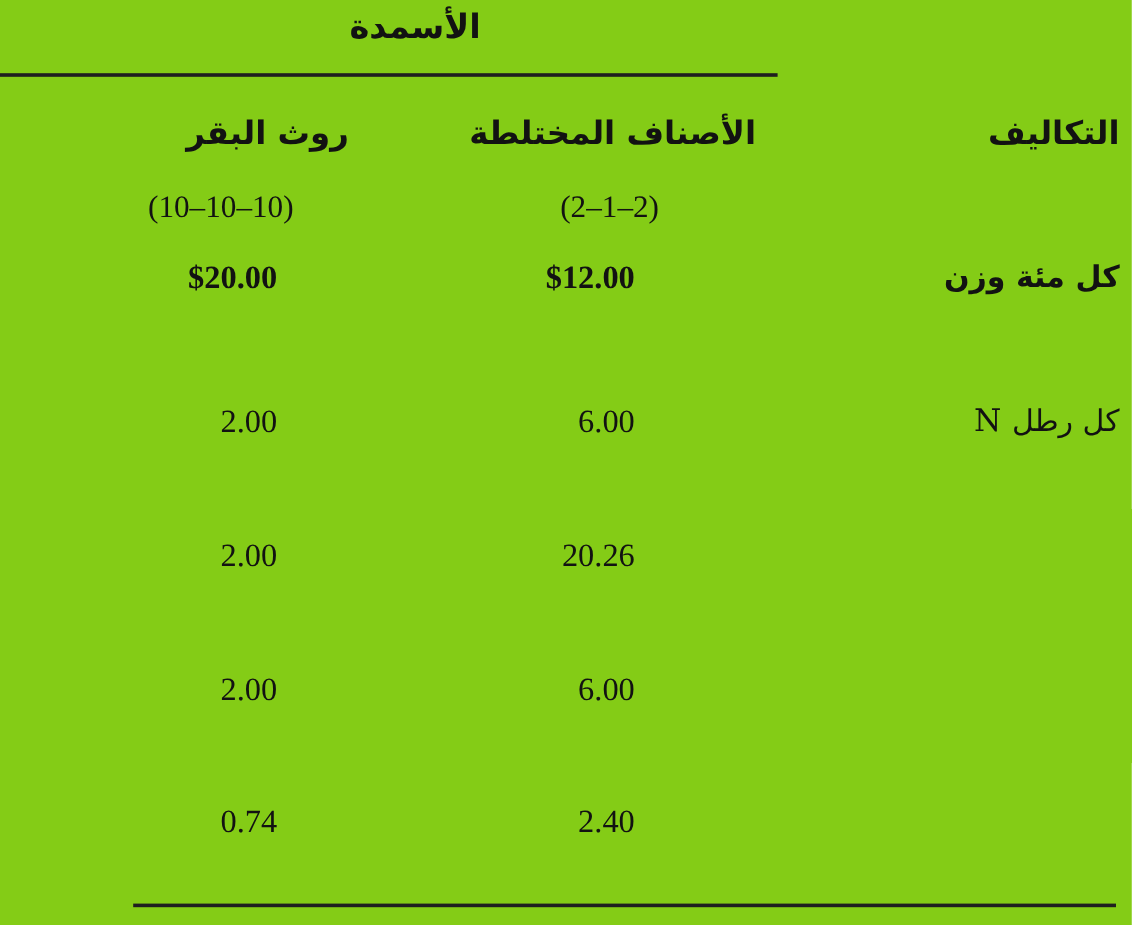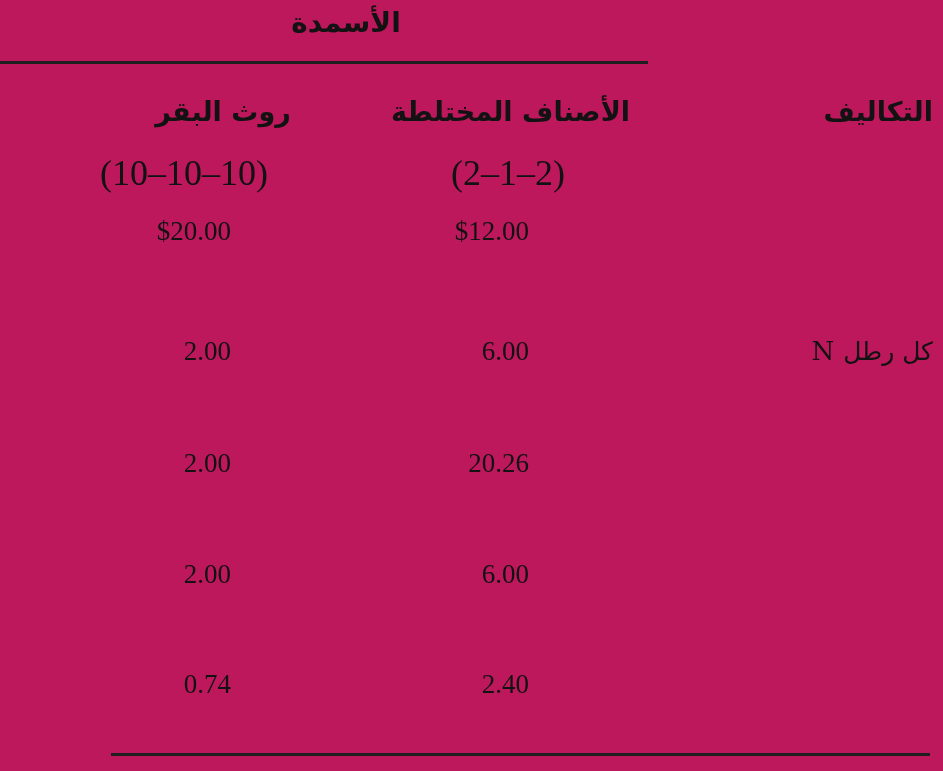--- a/index.html
+++ b/index.html
@@ -1,21 +1,21 @@
 <!DOCTYPE html>
 <html lang="ar"><head>
 <meta charset="utf-8">
 <style>
   html, body { margin: 0; padding: 0; }
   body { background: #ffffff; }
   .page {
     position: relative;
     width: 943px;
     height: 771px;
-    background: #be185d;
+    background: #84cc16;
     overflow: hidden;
     font-family: "DejaVu Sans", sans-serif;
     color: #121212;
   }
   .abs { position: absolute; white-space: nowrap; }
 
   .title {
     top: 6px; left: 146px; width: 400px;
     text-align: center;
     font-size: 28px; font-weight: bold;
@@ -31,21 +31,21 @@
     line-height: 44px;
   }
   .hdr-manure { left: 138px; width: 170px; text-align: center; }
   .hdr-mixed  { left: 398px; width: 232px; text-align: center; }
   .hdr-costs  { right: 10px; text-align: right; margin-left: 24px; }
 
   .serif { font-family: "Liberation Serif", "DejaVu Serif", serif; }
 
   .grade {
     top: 156px;
-    font-size: 36px;
+    font-size: 26px;
     line-height: 34px;
     text-align: center;
   }
   .grade-manure { left: 84px;  width: 200px; }
   .grade-mixed  { left: 408px; width: 200px; text-align: center; }
 
   .num {
     font-size: 27px;
     line-height: 40px;
     text-align: right;
@@ -59,21 +59,21 @@
     font-size: 25px;
     line-height: 40px;
   }
   .chem {
     font-family: "DejaVu Serif", serif;
     font-size: 26px;
     margin-right: 9px; 
   }
   .chem:empty { display: none; }
 
-  .r0 { top: 211px; }
+  .r0 { top: 211px; font-weight: bold; }
   .r1 { top: 331px; }
   .r2 { top: 443px; }
   .r3 { top: 554px; }
   .r4 { top: 664px; }
 </style>
 </head>
 <body>
 
 <div class="page">
 
@@ -81,20 +81,23 @@
 
   <div class="rule rule-top"></div>
 
   <div class="abs hdr hdr-costs" dir="rtl">التكاليف</div>
   <div class="abs hdr hdr-manure" dir="rtl">روث البقر</div>
   <div class="abs hdr hdr-mixed" dir="rtl">الأصناف المختلطة</div>
 
   <div class="abs serif grade grade-mixed">(2–1–2)</div>
   <div class="abs serif grade grade-manure">(10–10–10)</div>
 
+  <div class="abs rowlabel r0" dir="rtl">
+    <span>كل مئة وزن</span>
+  </div>
   <div class="abs serif num col-mixed r0">$12.00</div>
   <div class="abs serif num col-manure r0">$20.00</div>
 
   <div class="abs rowlabel r1" dir="rtl">
     <span>كل رطل</span><span class="chem">N</span>
   </div>
   <div class="abs serif num col-mixed r1">6.00</div>
   <div class="abs serif num col-manure r1">2.00</div>
 
   <div class="abs serif num col-mixed r2">20.26</div>

